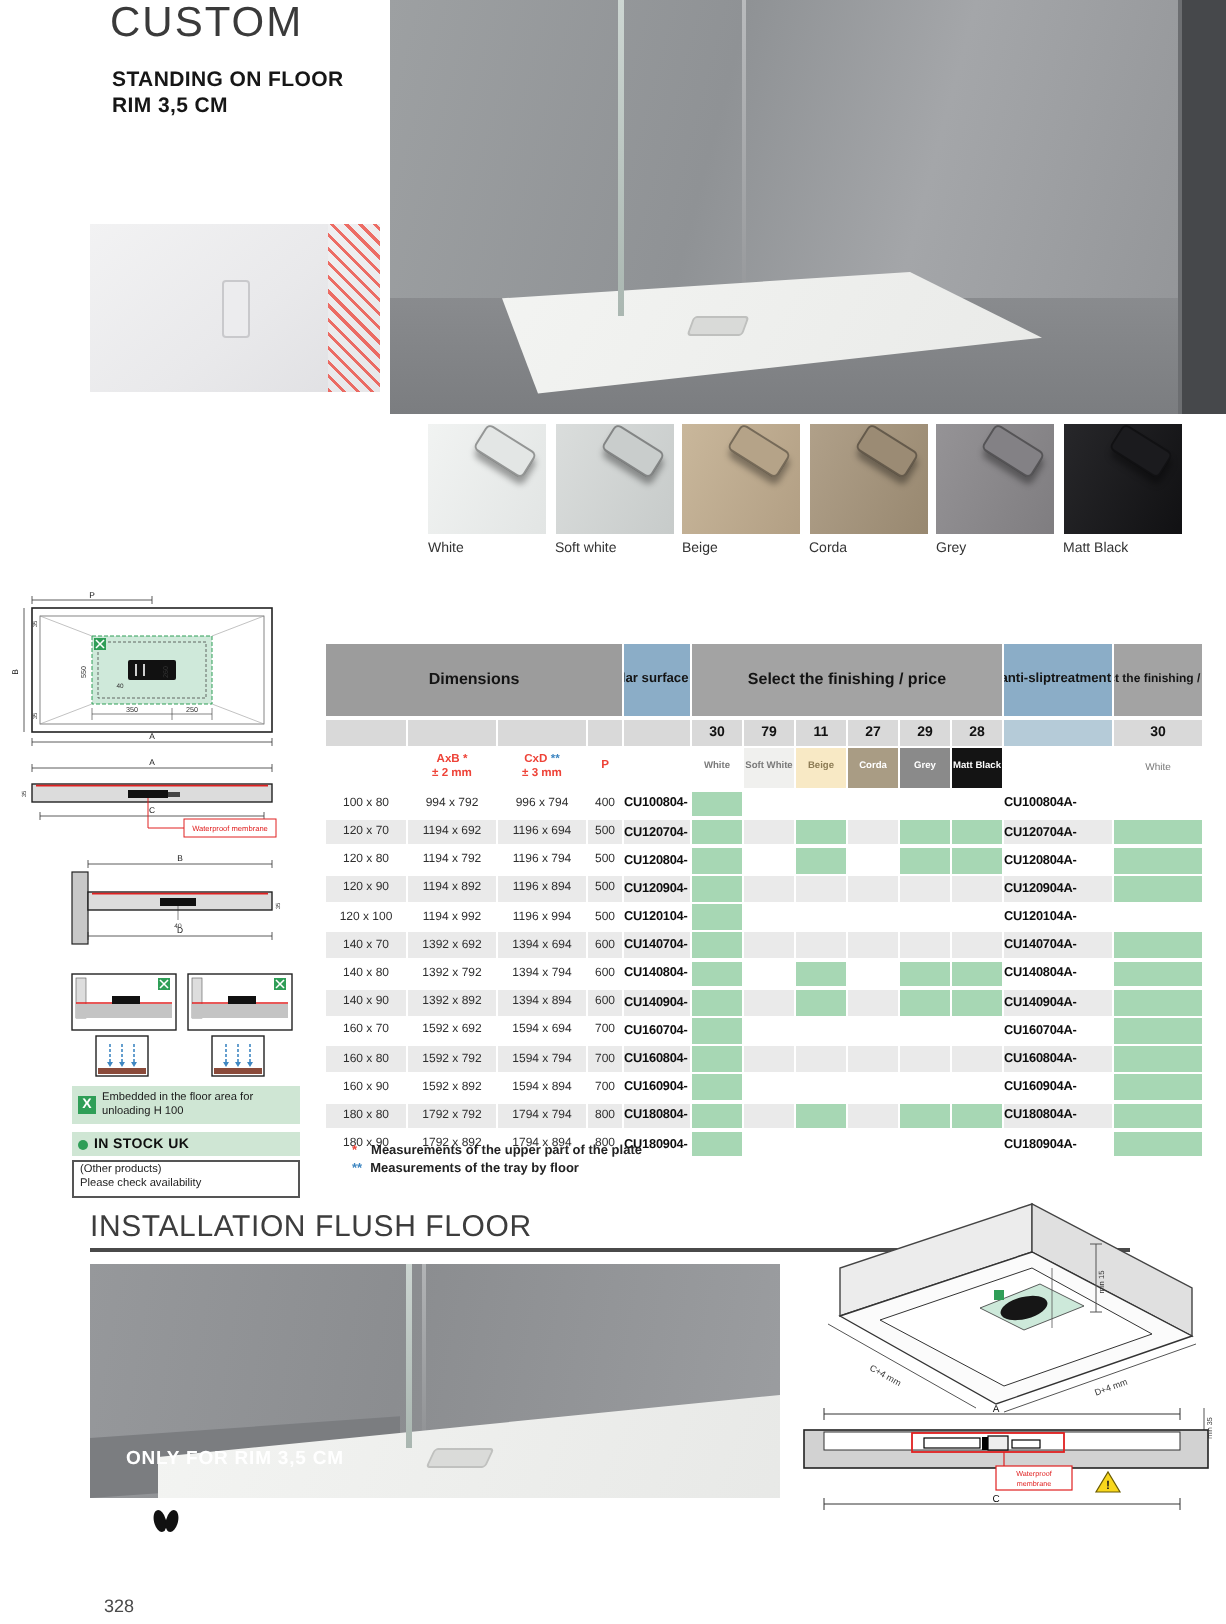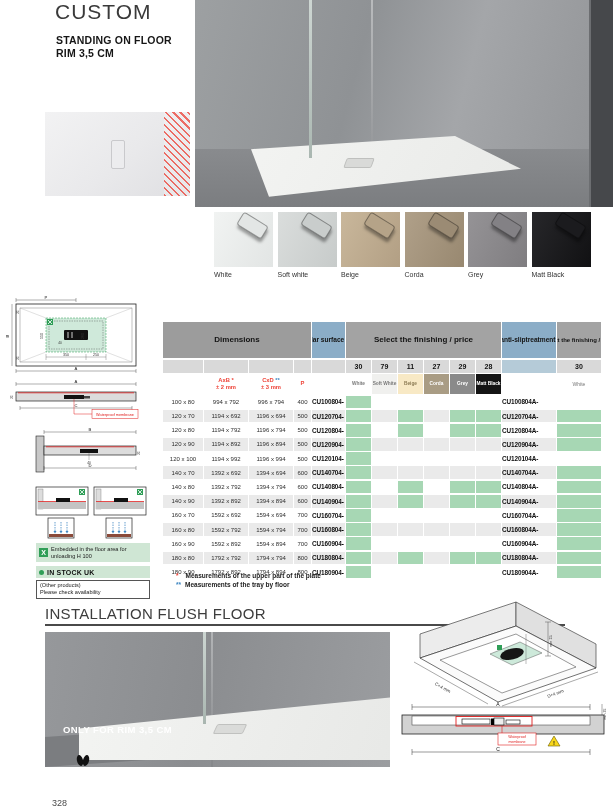--- a/index.html
+++ b/index.html
@@ -68,21 +68,21 @@
   .greennote span{font-size:5.6px;line-height:1.2;color:#1c1c1c;}
   .stock{left:36px;top:566px;width:114px;height:12px;background:#cfe6d4;display:flex;align-items:center;gap:3px;padding-left:3px;box-sizing:border-box;}
   .stock .dot{width:5px;height:5px;border-radius:50%;background:#2f9e57;}
   .stock b{font-size:7px;color:#0f0f0f;letter-spacing:.2px;}
   .otherbox{left:36px;top:580px;width:114px;background:#fff;border:1px solid #555;box-sizing:border-box;
             font-size:5.6px;line-height:1.3;padding:1px 3px;color:#222;}
 
   
   .inst-head{left:45px;top:605px;font-size:15px;color:#3d3d3d;letter-spacing:.3px;}
   .inst-rule{left:45px;top:624px;width:520px;height:2px;background:#4a4a4a;}
-  .iphoto{left:45px;top:632px;width:345px;height:135px;background:linear-gradient(100deg,#96989b 0%,#8b8d90 45%,#9b9da0 100%);overflow:hidden;}
+  .iphoto{left:45px;top:632px;width:345px;height:117px;background:linear-gradient(100deg,#96989b 0%,#8b8d90 45%,#9b9da0 100%);overflow:hidden;}
   .iphoto .seam{position:absolute;left:48%;top:0;width:2px;height:100%;background:linear-gradient(#b2b4b6,#85878a);}
   .iphoto .floorL{position:absolute;left:0;bottom:0;width:45%;height:30px;background:#7b7d80;transform:skewY(-4deg);transform-origin:left;}
   .iphoto .tray{position:absolute;left:34px;top:58px;width:330px;height:70px;
       clip-path:polygon(0% 55%,100% 8%,100% 100%,0% 100%);background:linear-gradient(110deg,#f3f4f2,#e7e8e6);}
   .iphoto .tdrain{position:absolute;left:170px;top:92px;width:28px;height:8px;background:#dadbd9;border:1px solid #c0c1bf;border-radius:2px;transform:skewX(-25deg);}
   .iphoto .glass{position:absolute;left:158px;top:0;width:3px;height:92px;background:linear-gradient(#ccd5d1,#a9b6b0);}
   .caption{position:absolute;left:18px;top:92px;color:#fff;font-weight:bold;font-size:9.5px;letter-spacing:.4px;}
 
   svg text{font-family:"Liberation Sans",sans-serif;}
 

